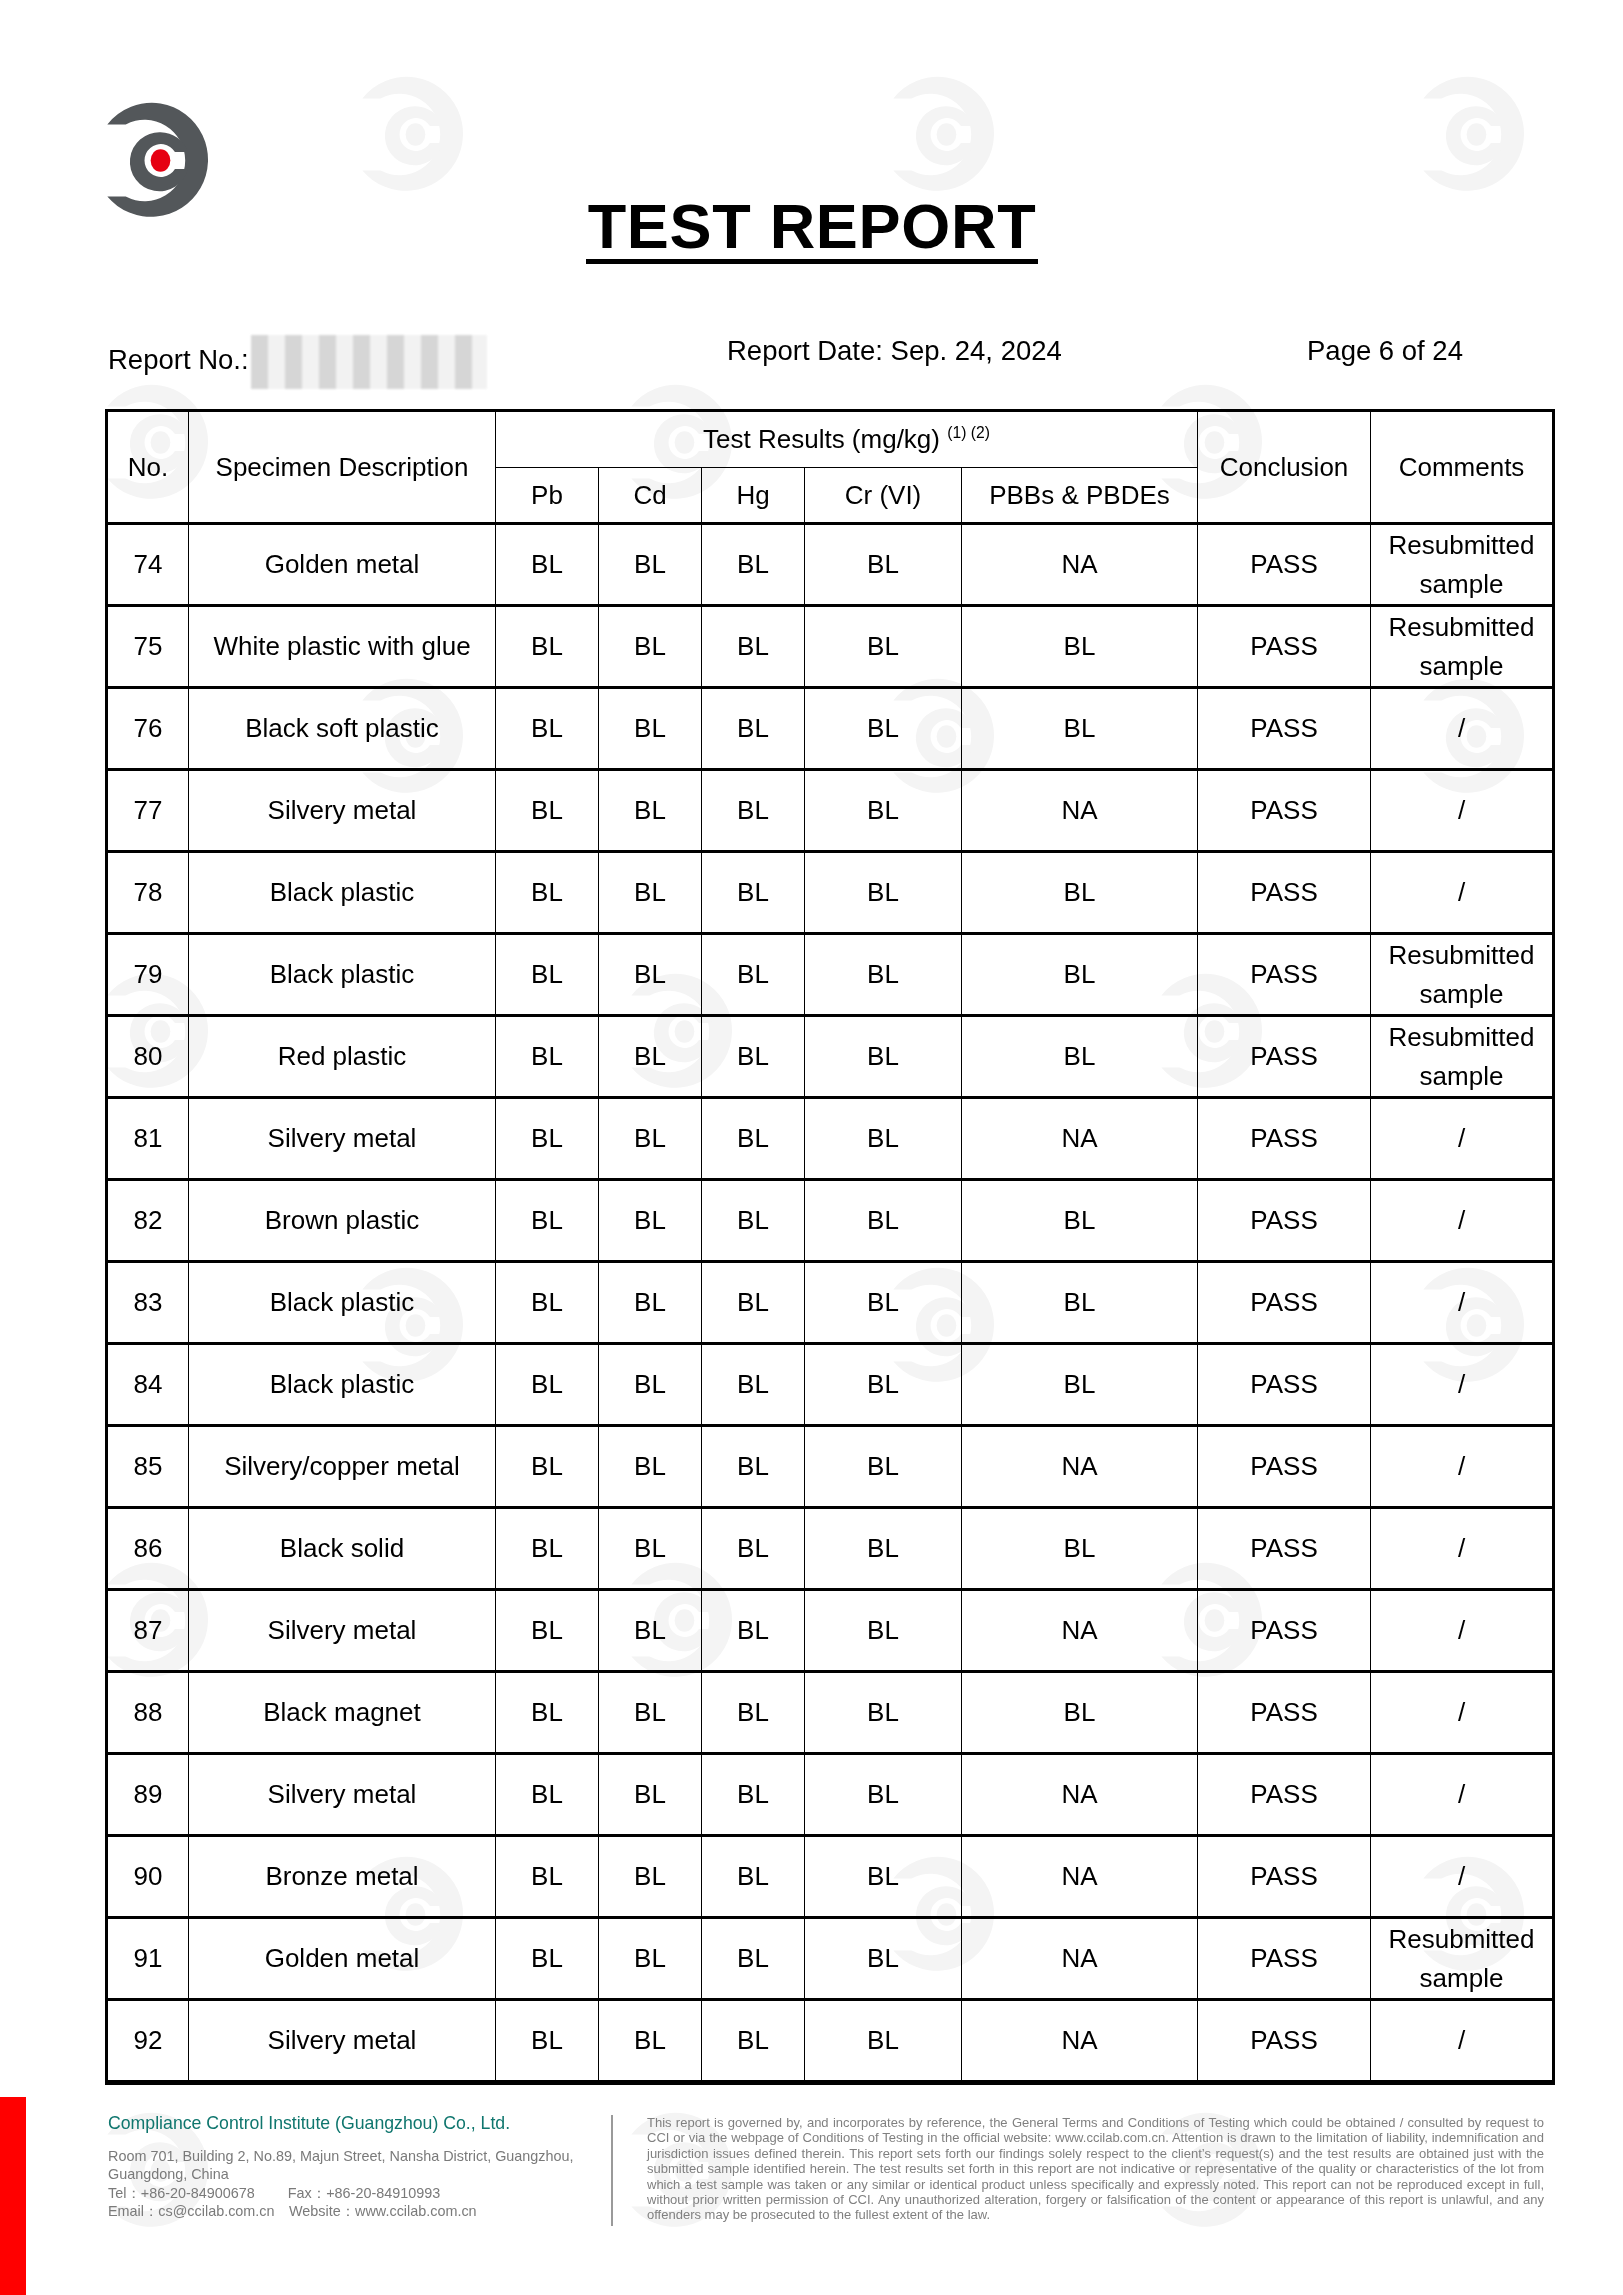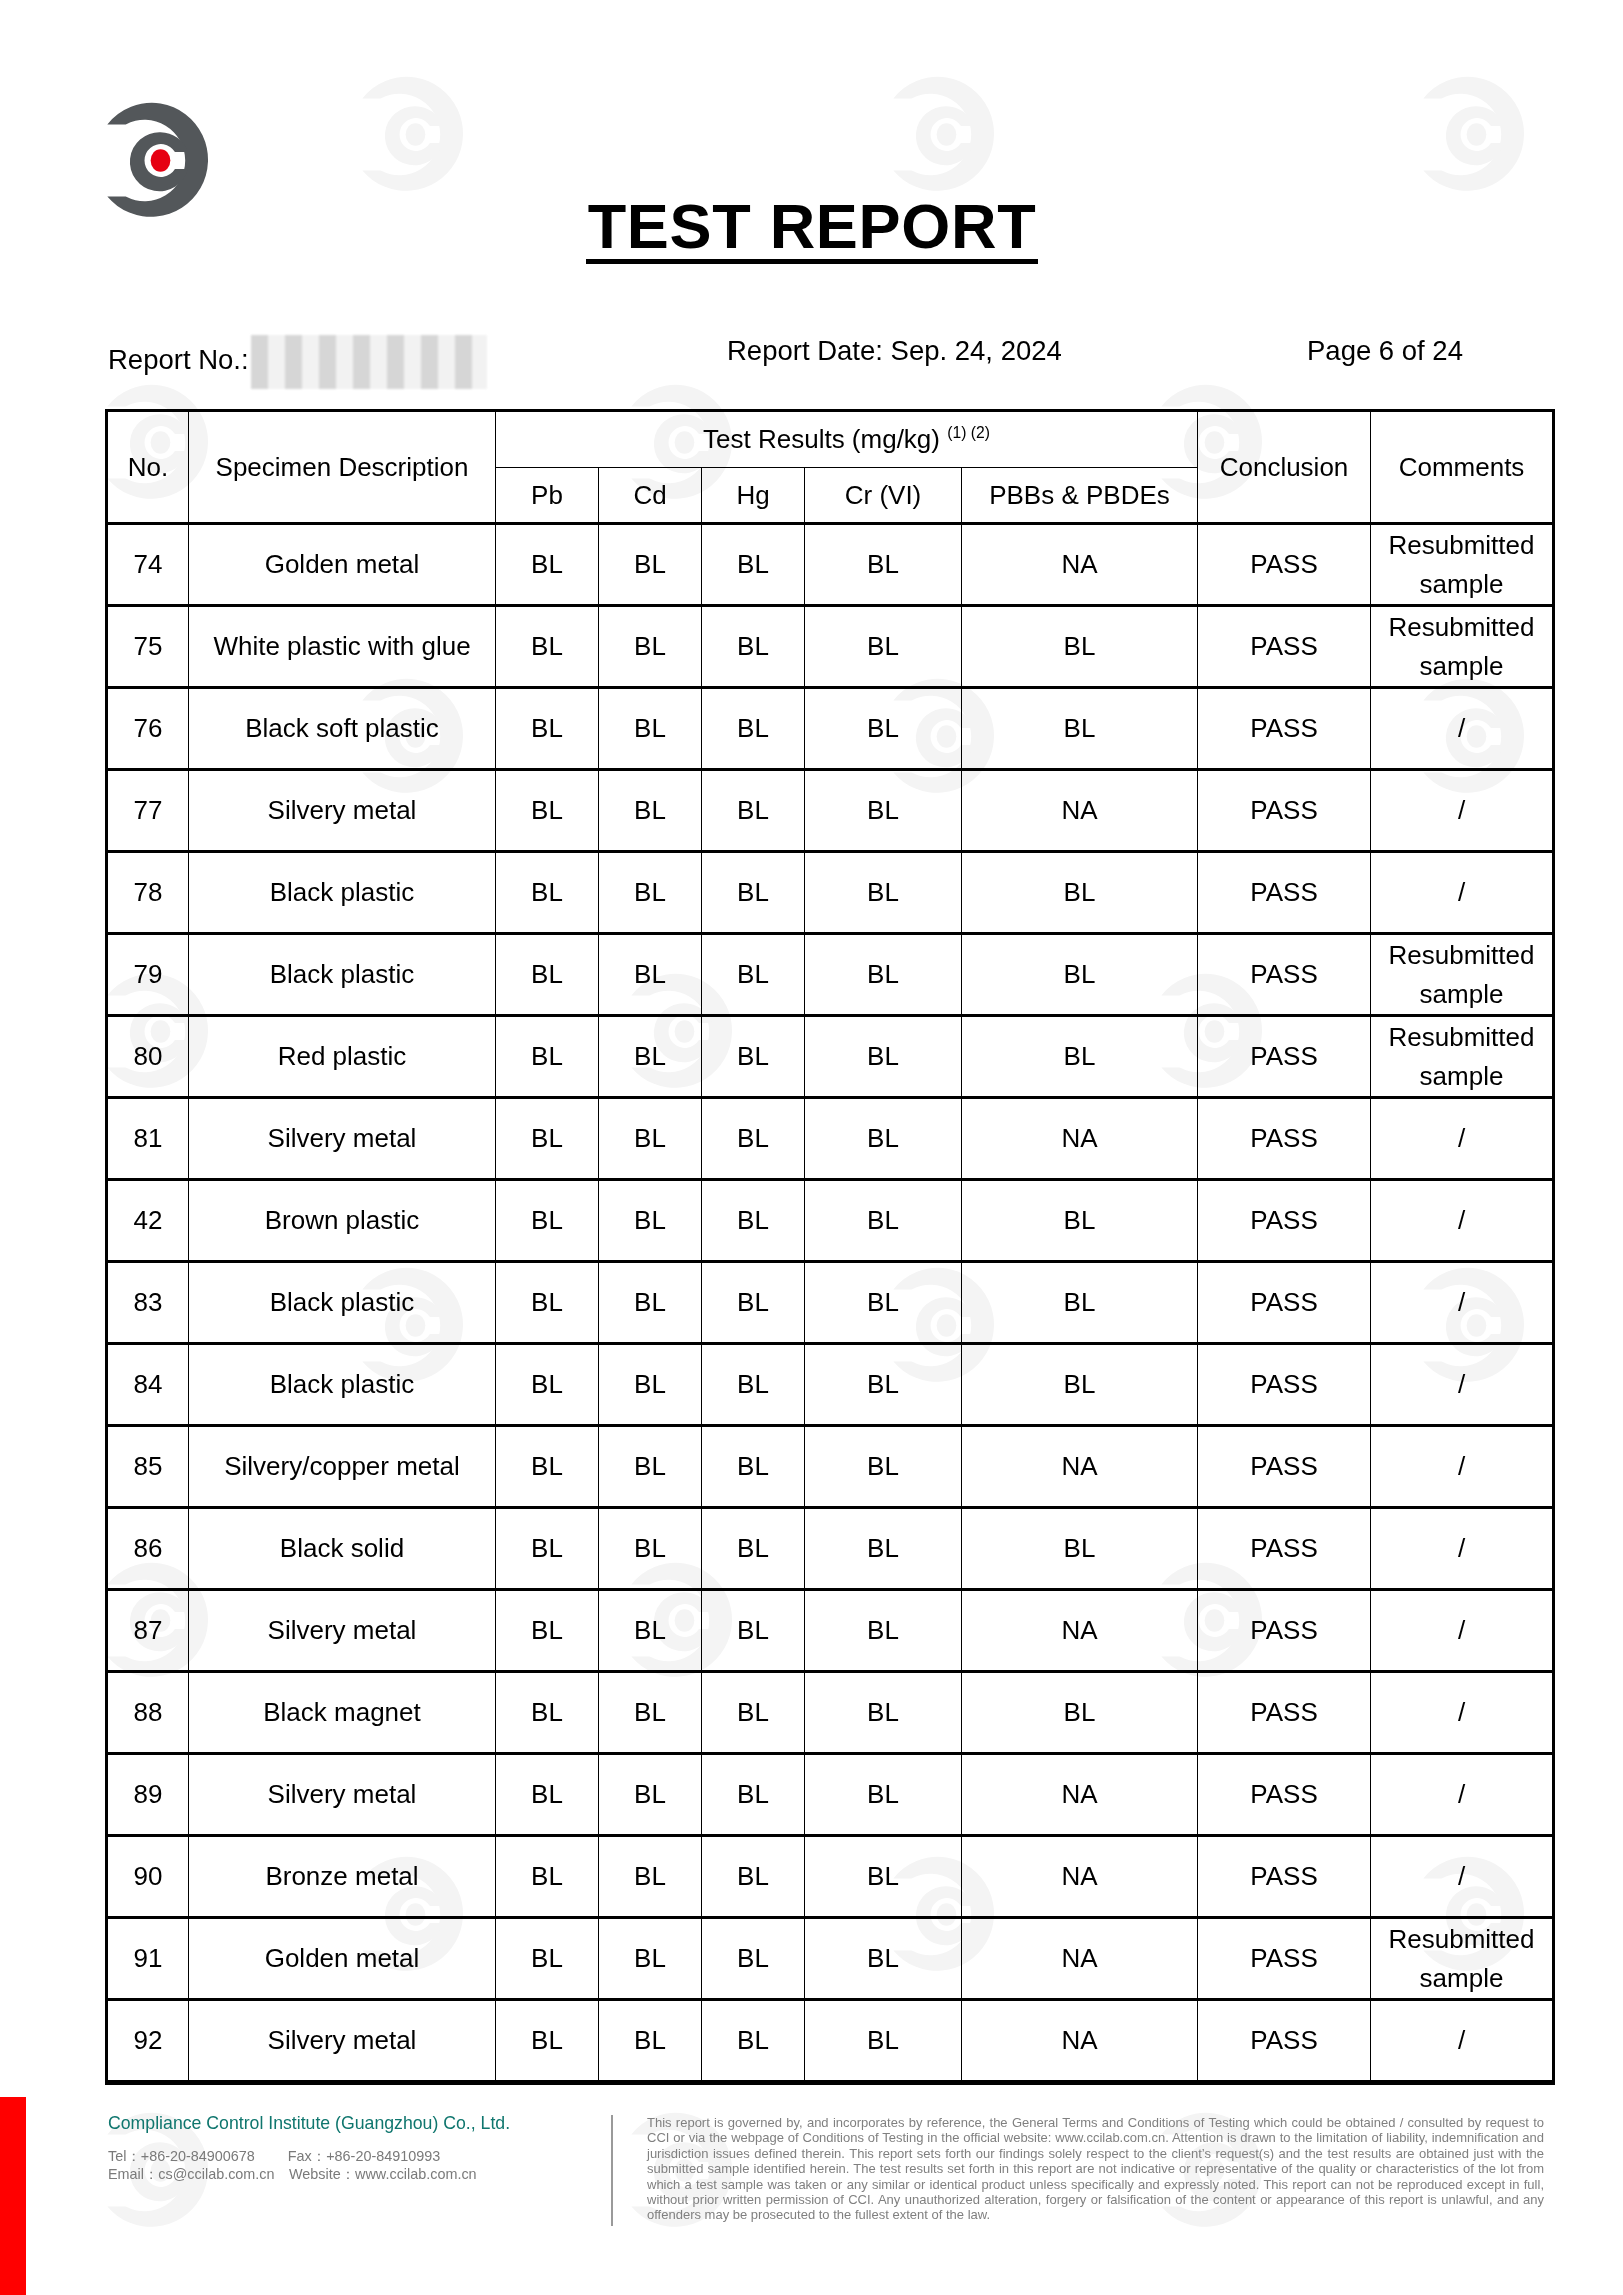--- a/index.html
+++ b/index.html
@@ -301,21 +301,21 @@
         <td>Silvery metal</td>
         <td>BL</td>
         <td>BL</td>
         <td>BL</td>
         <td>BL</td>
         <td>NA</td>
         <td>PASS</td>
         <td class="cmt">/</td>
       </tr>
       <tr>
-        <td>42</td>
+        <td>82</td>
         <td>Brown plastic</td>
         <td>BL</td>
         <td>BL</td>
         <td>BL</td>
         <td>BL</td>
         <td>BL</td>
         <td>PASS</td>
         <td class="cmt">/</td>
       </tr>
       <tr>
@@ -426,20 +426,21 @@
         <td>BL</td>
         <td>NA</td>
         <td>PASS</td>
         <td class="cmt">/</td>
       </tr>
     </tbody>
 </table>
 
 <div class="footer-left">
   <div class="company">Compliance Control Institute (Guangzhou) Co., Ltd.</div>
+  <div class="addr">Room 701, Building 2, No.89, Majun Street, Nansha District, Guangzhou, Guangdong, China</div>
   <div class="addr">
     <span>Tel：+86-20-84900678</span><span class="gap"></span><span>Fax：+86-20-84910993</span>
   </div>
   <div class="addr">
     <span>Email：cs@ccilab.com.cn</span><span class="gap" style="width:14.4px"></span><span>Website：www.ccilab.com.cn</span>
   </div>
 </div>
 <div class="vline"></div>
 <div class="disclaimer">This report is governed by, and incorporates by reference, the General Terms and Conditions of Testing which could be obtained / consulted by request to CCI or via the webpage of Conditions of Testing in the official website: www.ccilab.com.cn. Attention is drawn to the limitation of liability, indemnification and jurisdiction issues defined therein. This report sets forth our findings solely respect to the client’s request(s) and the test results are obtained just with the submitted sample identified herein. The test results set forth in this report are not indicative or representative of the quality or characteristics of the lot from which a test sample was taken or any similar or identical product unless specifically and expressly noted. This report can not be reproduced except in full, without prior written permission of CCI. Any unauthorized alteration, forgery or falsification of the content or appearance of this report is unlawful, and any offenders may be prosecuted to the fullest extent of the law.</div>
 <div class="redbar"></div>

